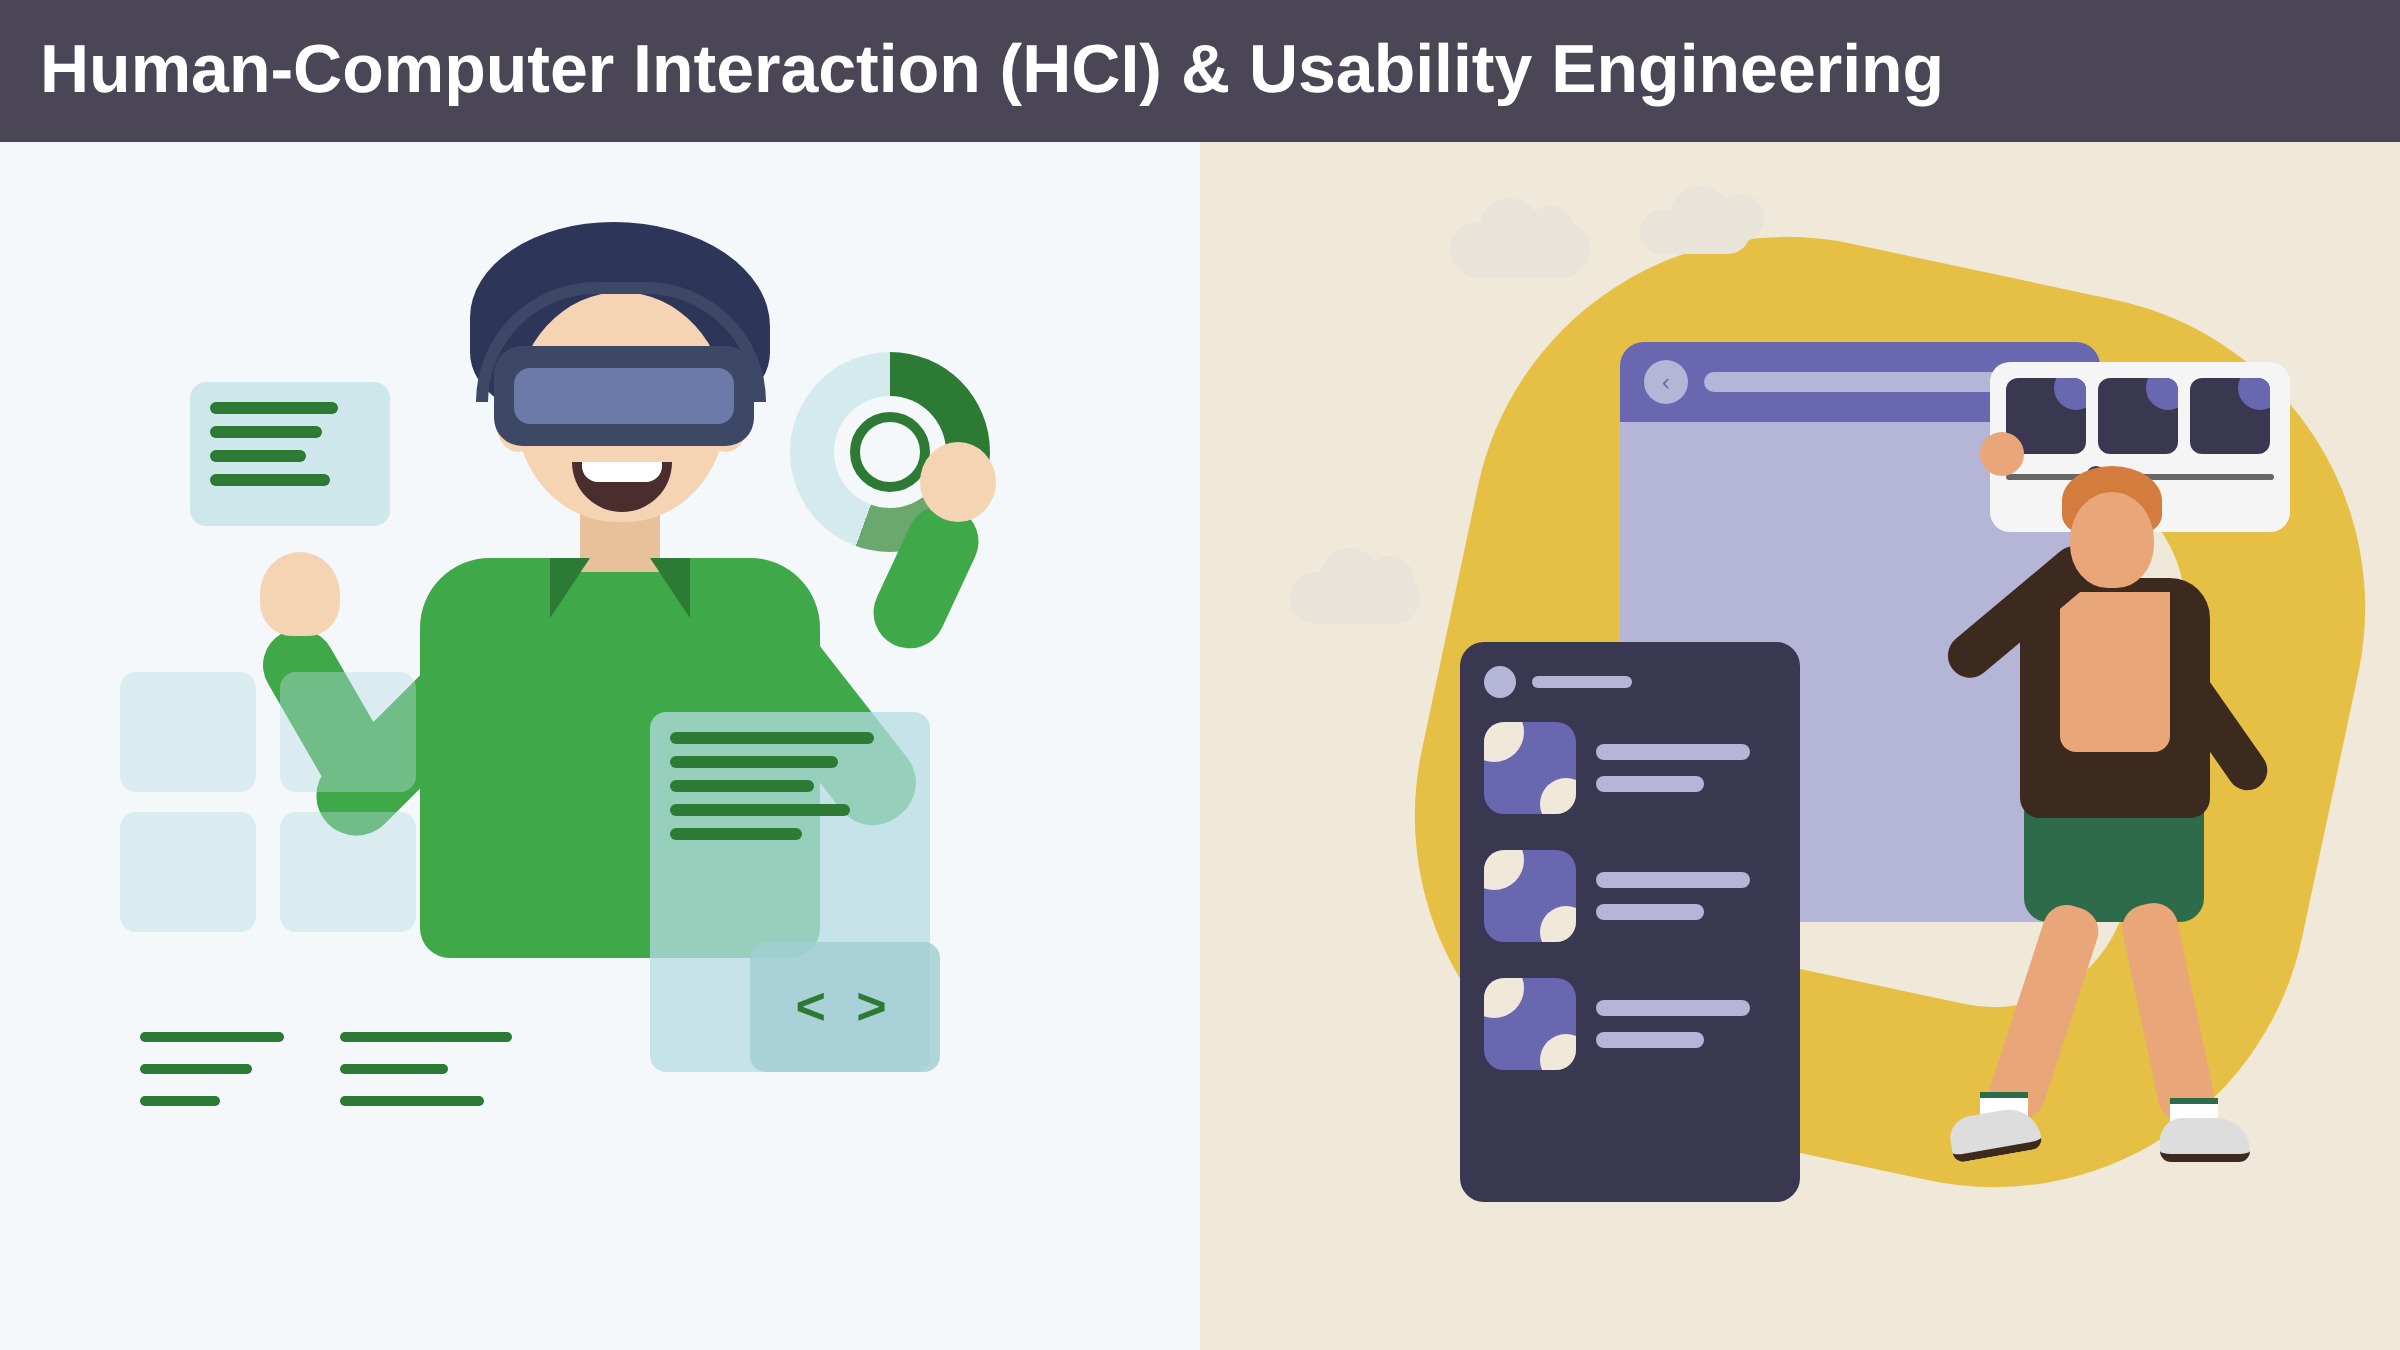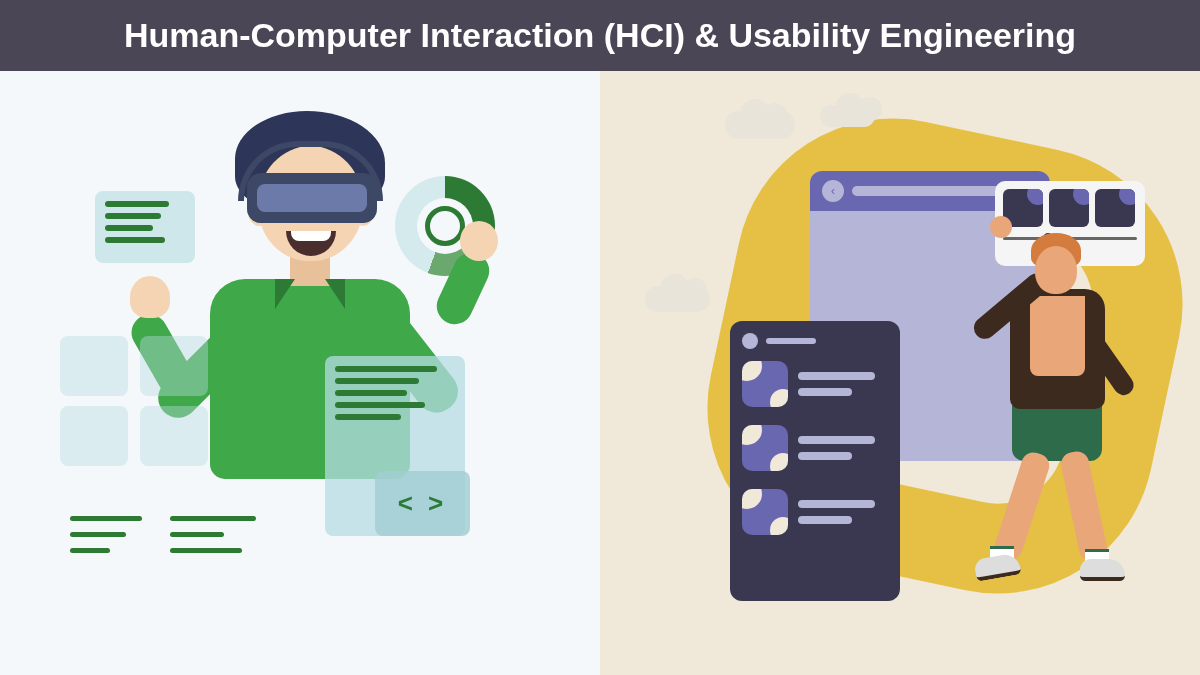--- a/index.html
+++ b/index.html
@@ -7,21 +7,21 @@
       width: 1200px;
       height: 675px;
       font-family: -apple-system, BlinkMacSystemFont, 'Segoe UI', Arial, sans-serif;
       overflow: hidden;
       background: #fff;
     }
     .header {
       background: #4a4655;
       color: #fff;
       padding: 16px 20px;
-      text-align: center;
+      text-align: left;
       font-size: 34px;
       font-weight: 700;
     }
     .content {
       display: flex;
       height: calc(675px - 70px);
     }
     .panel {
       width: 50%;
       height: 100%;

